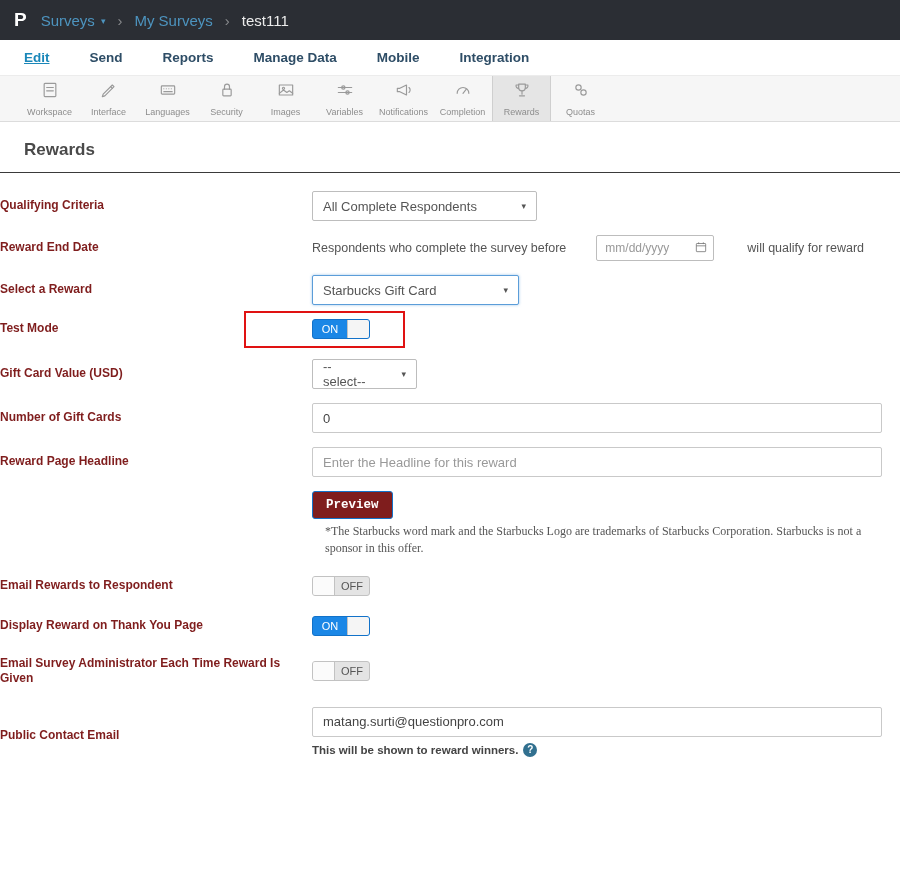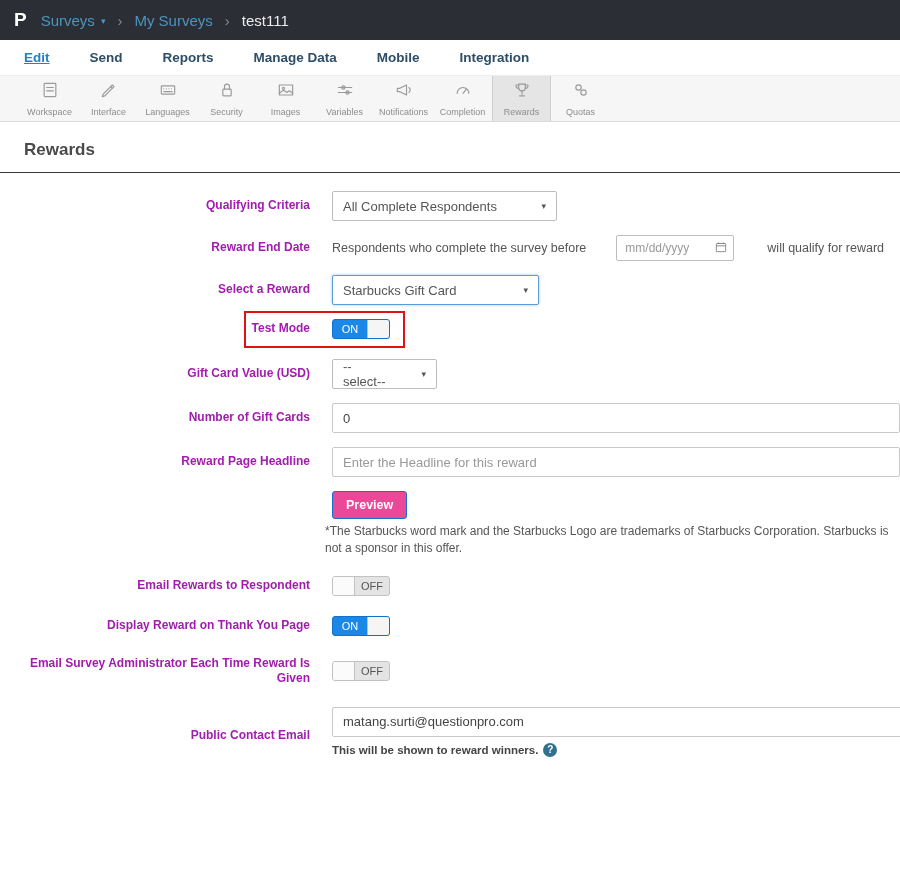--- a/index.html
+++ b/index.html
@@ -32,43 +32,43 @@
 
   
   .title { font-size:17px; font-weight:bold; color:#4a4a4a; padding:18px 24px 12px; }
   .hr { border-top:1px solid #3a3a3a; }
 
   
   .form { padding-top:18px; }
   .row { display:flex; align-items:center; margin-bottom:14px; position:relative; }
   .row.top { align-items:flex-start; }
   .row.top .lbl { padding-top:8px; }
-  .lbl { width:310px; margin-right:22px; text-align:right; font-size:12px; font-weight:bold; color:#a21caf; flex-shrink:0; line-height:1.3; }
+  .lbl { width:310px; margin-right:2px; font-size:12px; font-weight:bold; color:#7f1d1d; flex-shrink:0; line-height:1.3; }
 
   .select { display:inline-flex; align-items:center; justify-content:space-between; border:1px solid #bdbdbd; border-radius:2px; background:#fff; height:30px; padding:0 10px; font-size:13px; color:#555; cursor:pointer;gap:18px; }
   .select .caret { font-size:9px; color:#555; margin-left:14px; }
   .sel-qual { width:225px; }
   .sel-reward { width:207px; border:1px solid #5b9dd9; box-shadow:0 0 3px rgba(91,157,217,.6); }
   .sel-value { width:105px; }
 
   .inline-text { font-size:12.5px; color:#555; }
   .date-wrap { position:relative; margin-left:30px; }
   .date-input { width:118px; height:26px; border:1px solid #bdbdbd; border-radius:2px; padding:0 24px 0 8px; font-size:12px; color:#555; font-family:inherit; }
   .cal { position:absolute; right:6px; top:5px; width:14px; height:14px; }
   .cal svg { width:14px; height:14px; stroke:#777; fill:none; stroke-width:1.4; }
   .suffix { margin-left:33px; }
 
   input.text { height:30px; border:1px solid #c9c9c9; border-radius:2px; padding:0 10px; font-size:13px; color:#444; font-family:inherit; }
   .wide { width:570px; }
   input::placeholder, textarea::placeholder { color:#999; }
   textarea.msg { width:570px; height:108px; border:1px solid #c9c9c9; border-radius:2px; padding:8px 10px; font-size:13px; font-family:inherit; resize:vertical; color:#444; }
 
-  .btn { background:#ec4899; color:#fff; font-size:12.5px; font-weight:bold; border:1px solid #1272c9; border-radius:3px; padding:6px 13px; cursor:pointer; font-family:Liberation Sans, sans-serif; }
-
-  .disclaimer { font-size:12px; color:#555; width:575px; line-height:1.45; margin:4px 5px 18px 325px; }
+  .btn { background:#7f1d1d; color:#fff; font-size:12.5px; font-weight:bold; border:1px solid #1272c9; border-radius:3px; padding:6px 13px; cursor:pointer; font-family:Liberation Mono, monospace; }
+
+  .disclaimer { font-size:12px; color:#555; width:575px; line-height:1.45; margin:4px 5px 18px 325px;font-family:Liberation Serif, serif; }
 
   
   .toggle { display:inline-flex; width:58px; height:20px; border:1px solid #c2c2c2; border-radius:3px; overflow:hidden; font-size:11px; font-weight:normal; cursor:pointer; }
   .toggle .t-state { flex:1; display:flex; align-items:center; justify-content:center; }
   .toggle .knob { width:22px; flex-shrink:0; }
   .toggle.on { background:#1b87e6; border-color:#1272c9; }
   .toggle.on .t-state { color:#fff; }
   .toggle.on .knob { background:#f5f5f5; border-left:1px solid #c2c2c2; }
   .toggle.off { background:#e4e4e4; flex-direction:row-reverse; }
   .toggle.off .t-state { color:#555; }

